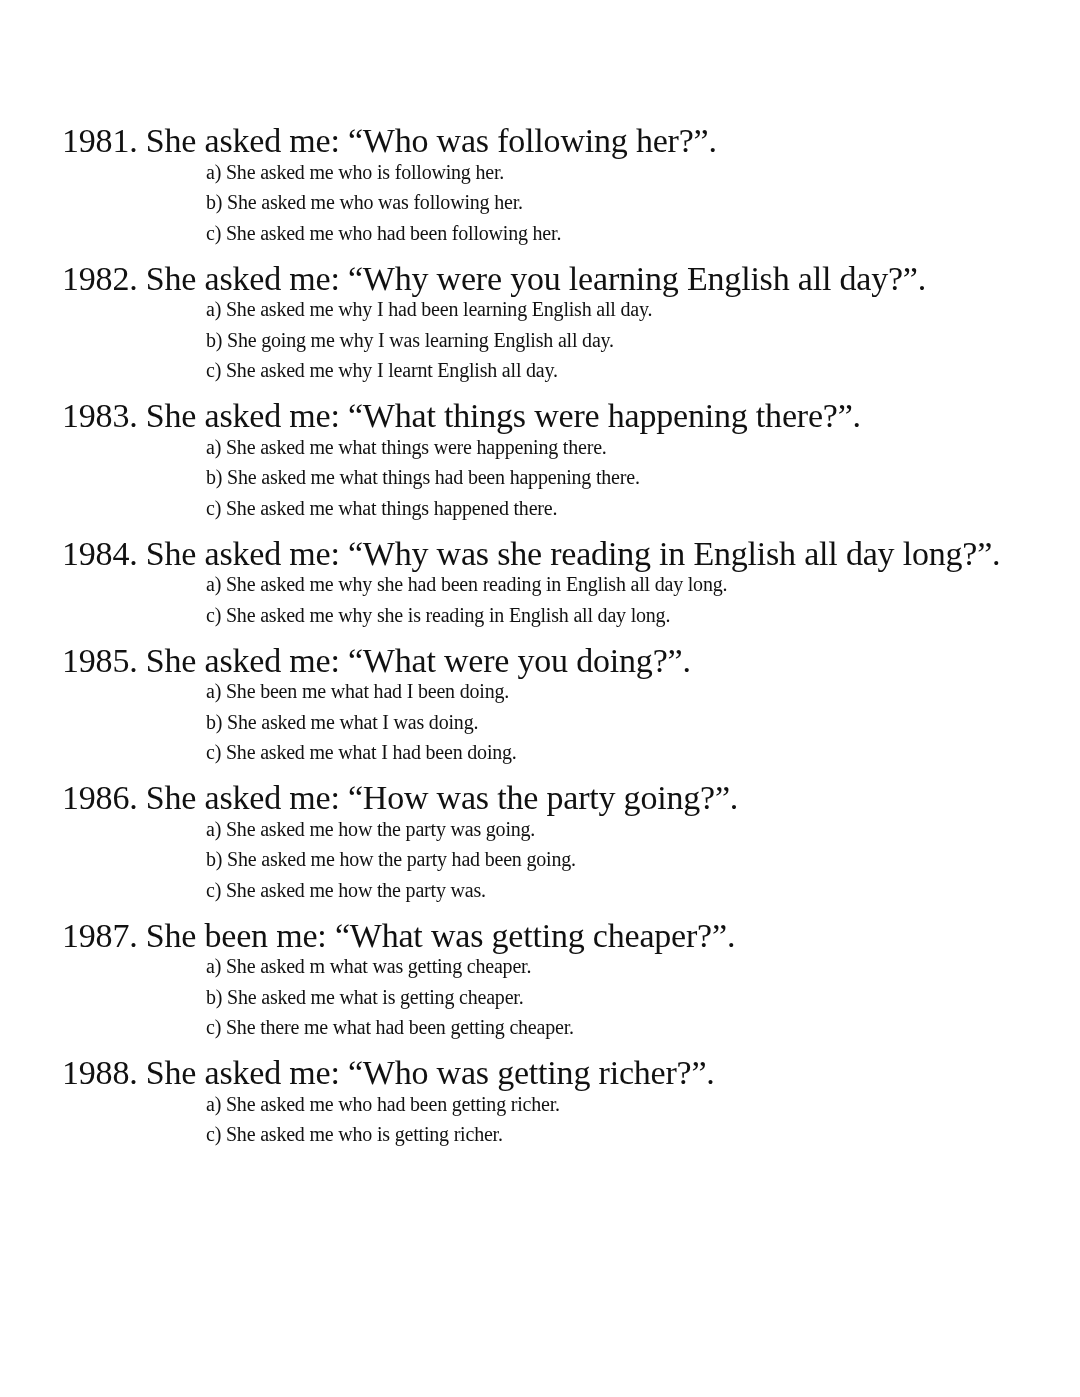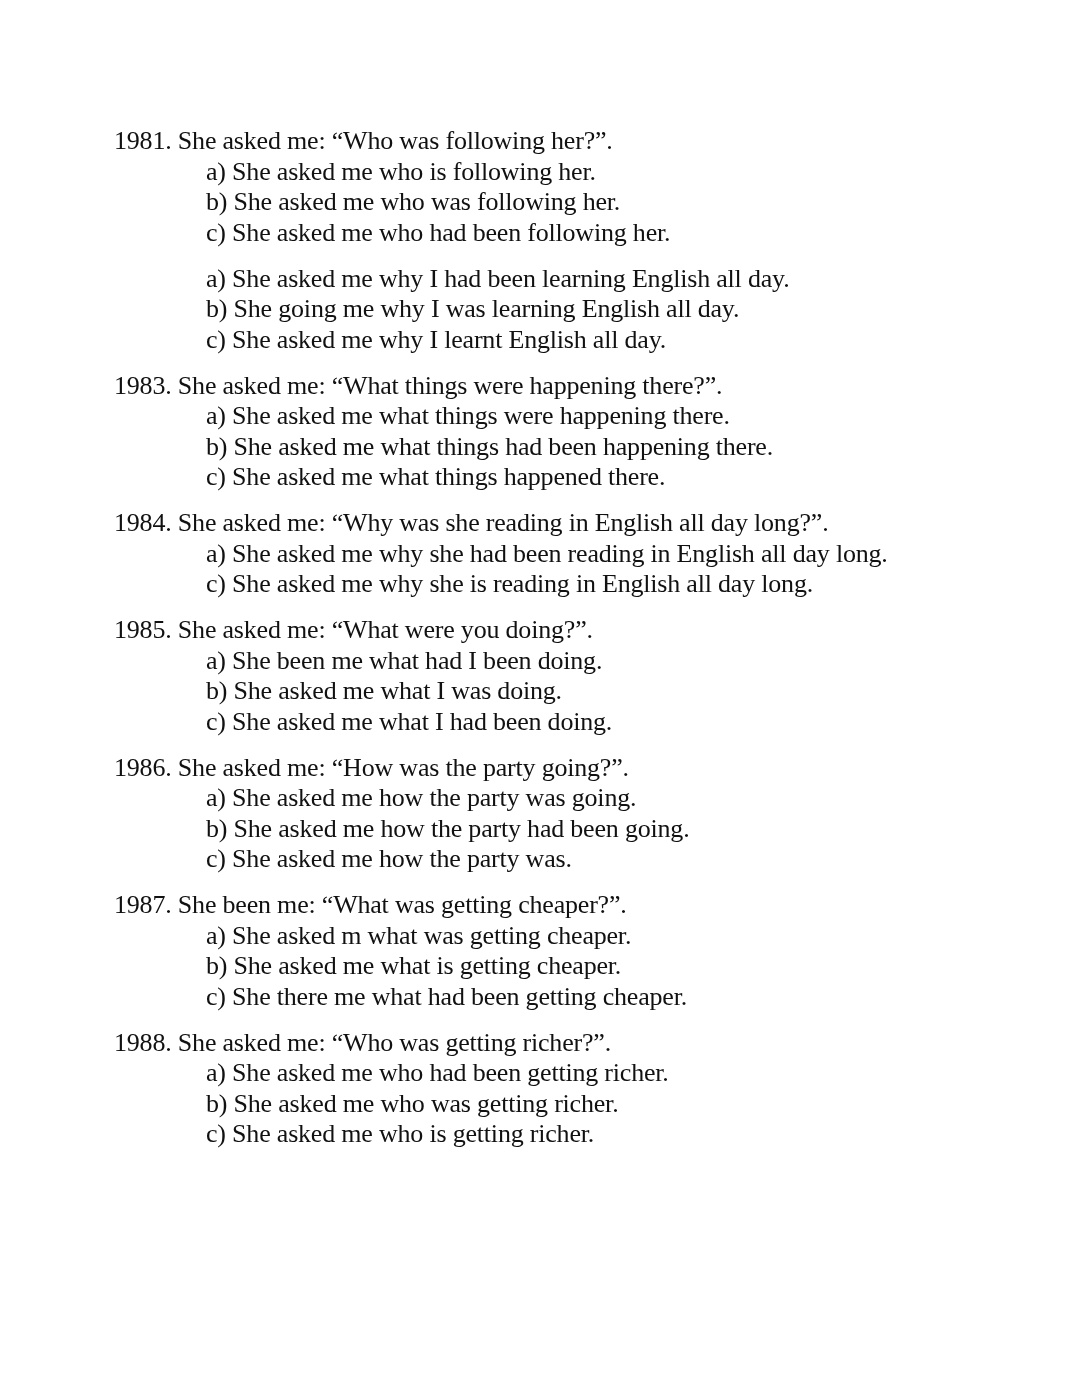--- a/index.html
+++ b/index.html
@@ -1,35 +1,36 @@
 <!DOCTYPE html>
 <html><head>
   <meta charset="utf-8">
   <style>
     html, body { margin: 0; padding: 0; background: #ffffff; }
     body { width: 1080px; height: 1397px; position: relative; overflow: hidden;
            font-family: "Liberation Serif", "DejaVu Serif", serif; color: #111111; }
     .page { position: absolute; left: 0; top: 126px; width: 1080px; }
     .question { margin: 0 0 15.5px 0; }
-    .q-line { margin-left: 114px; font-size: 26px; line-height: 30.5px; white-space: nowrap; letter-spacing: -0.2px; }
-    .opt-line { margin-left: 206px; font-size: 26px; line-height: 30.5px; white-space: nowrap; letter-spacing: -0.2px; }
+    .q-line { margin-left: 62px; font-size: 34px; line-height: 30.5px; white-space: nowrap; letter-spacing: -0.2px; }
+    .opt-line { margin-left: 206px; font-size: 20px; line-height: 30.5px; white-space: nowrap; letter-spacing: -0.2px; }
   </style>
 </head>
 <body>
 
 <div class="page">
 
   <div class="question">
     <div class="q-line"><span>1981.</span> <span>She asked me: “Who was following her?”.</span></div>
     <div class="opt-line">a) She asked me who is following her.</div>
     <div class="opt-line">b) She asked me who was following her.</div>
     <div class="opt-line">c) She asked me who had been following her.</div>
   </div>
 
   <div class="question">
+    <div class="q-line"><span>1982.</span> <span>She asked me: “Why were you learning English all day?”.</span></div>
     <div class="opt-line">a) She asked me why I had been learning English all day.</div>
     <div class="opt-line">b) She going me why I was learning English all day.</div>
     <div class="opt-line">c) She asked me why I learnt English all day.</div>
   </div>
 
   <div class="question">
     <div class="q-line"><span>1983.</span> <span>She asked me: “What things were happening there?”.</span></div>
     <div class="opt-line">a) She asked me what things were happening there.</div>
     <div class="opt-line">b) She asked me what things had been happening there.</div>
     <div class="opt-line">c) She asked me what things happened there.</div>
@@ -58,17 +59,16 @@
   <div class="question">
     <div class="q-line"><span>1987.</span> <span>She been me: “What was getting cheaper?”.</span></div>
     <div class="opt-line">a) She asked m what was getting cheaper.</div>
     <div class="opt-line">b) She asked me what is getting cheaper.</div>
     <div class="opt-line">c) She there me what had been getting cheaper.</div>
   </div>
 
   <div class="question">
     <div class="q-line"><span>1988.</span> <span>She asked me: “Who was getting richer?”.</span></div>
     <div class="opt-line">a) She asked me who had been getting richer.</div>
-    <div class="opt-line">b) She asked me who was getting richer.</div>
     <div class="opt-line">c) She asked me who is getting richer.</div>
   </div>
 
 </div>
 
 </body></html>

